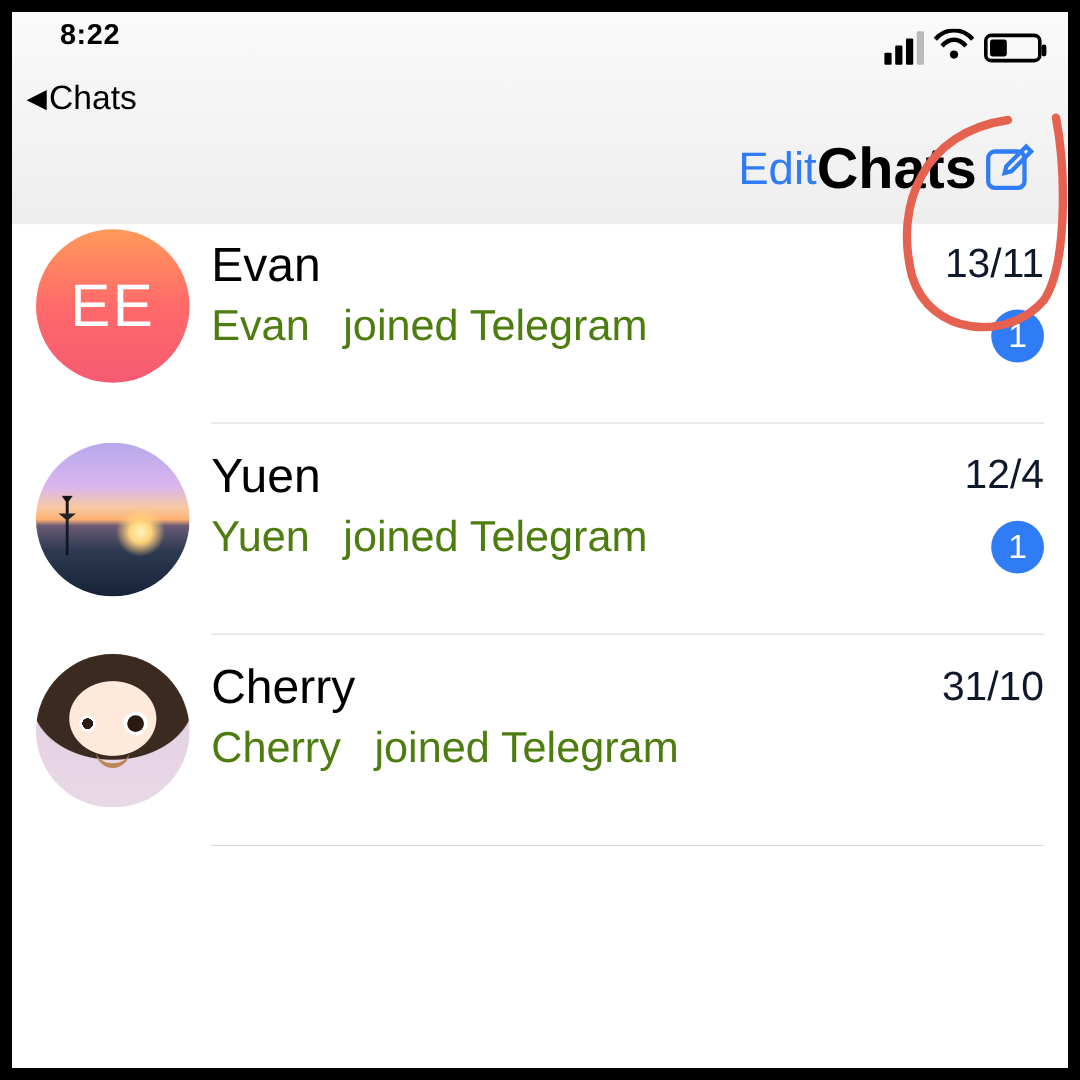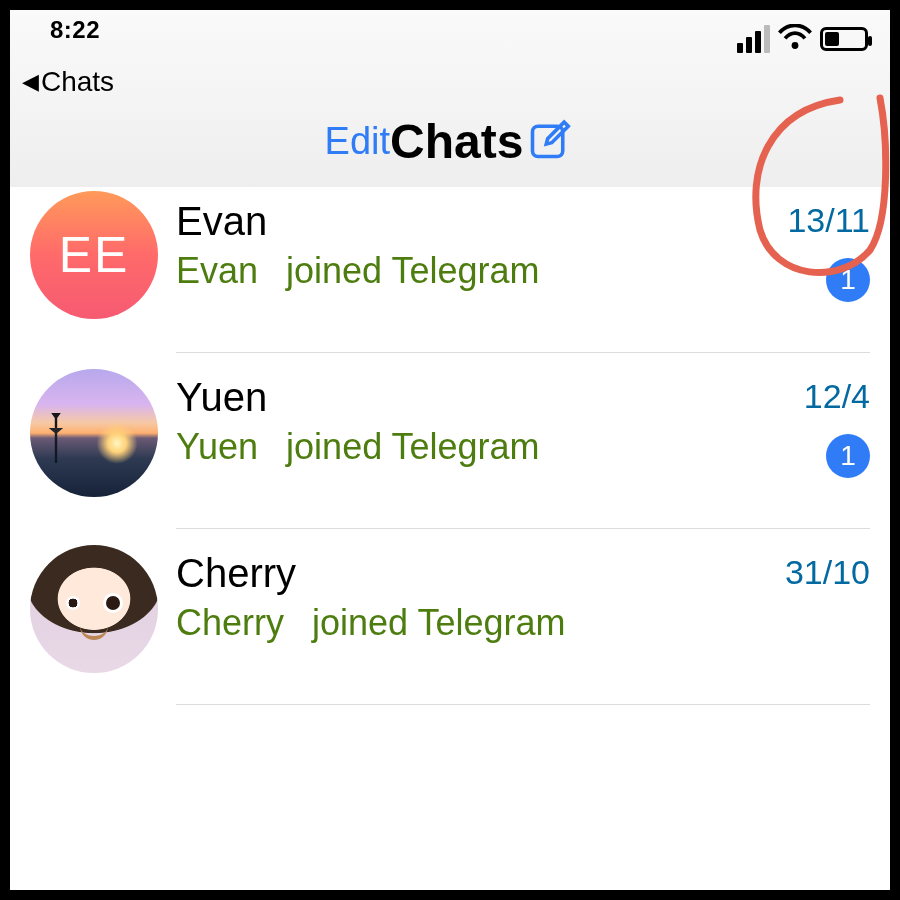--- a/index.html
+++ b/index.html
@@ -31,21 +31,21 @@
   .wifi svg { width: 34px; height: 26px; }
   .battery { display:inline-flex; align-items:center }
   .batt-body { width: 48px; height: 24px; border: 3px solid #000; border-radius: 6px; position: relative; }
   .batt-body::after { content:""; position:absolute; right:-7px; top:6px; width:4px; height:10px; background:#000; border-radius:2px;}
   .batt-fill { position:absolute; left:2px; top:2px; bottom:2px; width:14px; background:#000; border-radius:2px;}
 
   .back-row { padding: 0 12px 2px 12px; font-size: 28px; display:flex; align-items:center; gap:2px; }
   .back-row .tri { font-size: 22px; }
 
   .nav-row {
-    display: flex; align-items: center; justify-content: center;
+    display: flex; align-items: center; justify-content: flex-end;
     padding: 14px 24px 18px 24px;
   }
   .edit-btn { color: #2f7cf6; font-size: 38px; font-weight: 400; background:none; border:none; cursor:pointer; }
   .title { font-size: 48px; font-weight: 700; }
   .compose-btn { background:none; border:none; cursor:pointer; color:#2f7cf6; padding:4px; }
   .compose-btn svg { width: 44px; height: 44px; stroke:#2f7cf6; }
 
   
   .list { flex: 1; overflow: hidden; background:#fff; }
   .row {
@@ -58,21 +58,21 @@
     padding-bottom: 26px; border-bottom: 1px solid #dcdcdc;
     min-height: 160px;
   }
   .row:first-child { padding-top: 6px; }
   .row:first-child .avatar { margin-top: -2px; }
   .col-main { flex:1; padding-top: 6px; }
   .name { font-size: 40px; font-weight: 500; color:#000; margin-bottom: 6px; }
   .preview { font-size: 36px; color:#4d7c0f; }
   .preview .sender { margin-right: 28px; }
   .col-meta { text-align: right; padding-top: 8px; display:flex; flex-direction:column; align-items:flex-end; gap:18px; min-width:110px;}
-  .date { font-size: 34px; color:#0369a1; }
+  .date { font-size: 34px; color:#0f172a; }
   .badge {
     min-width: 44px; height: 44px; border-radius: 22px; background:#2f7cf6;
     color:#fff; font-size: 28px; font-weight: 500; display:inline-flex; align-items:center; justify-content:center;
     padding: 0 10px;
   }
 
   .avatar {
     width: 128px; height: 128px; border-radius: 50%; flex-shrink: 0;
     display:flex; align-items:center; justify-content:center;
     color:#fff; font-size: 50px; font-weight: 500; letter-spacing: 2px;

